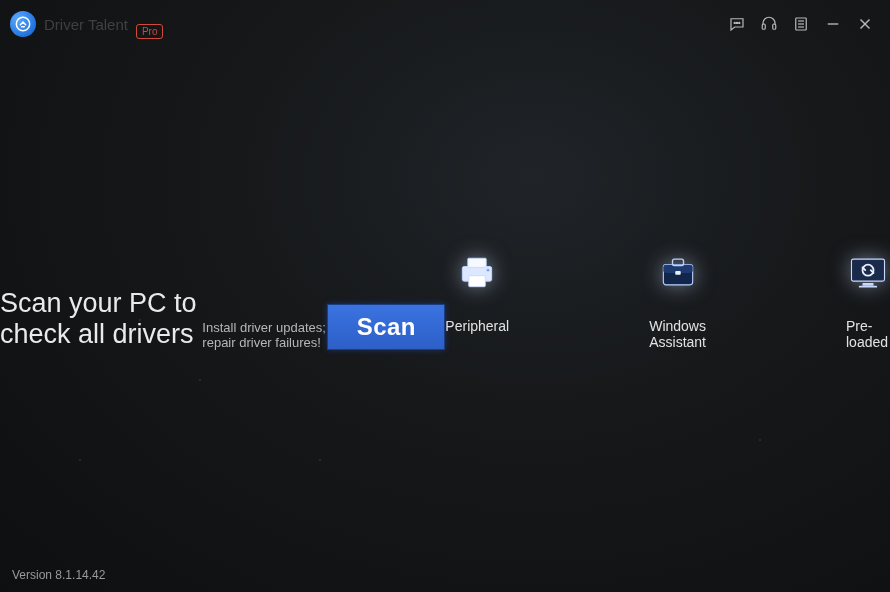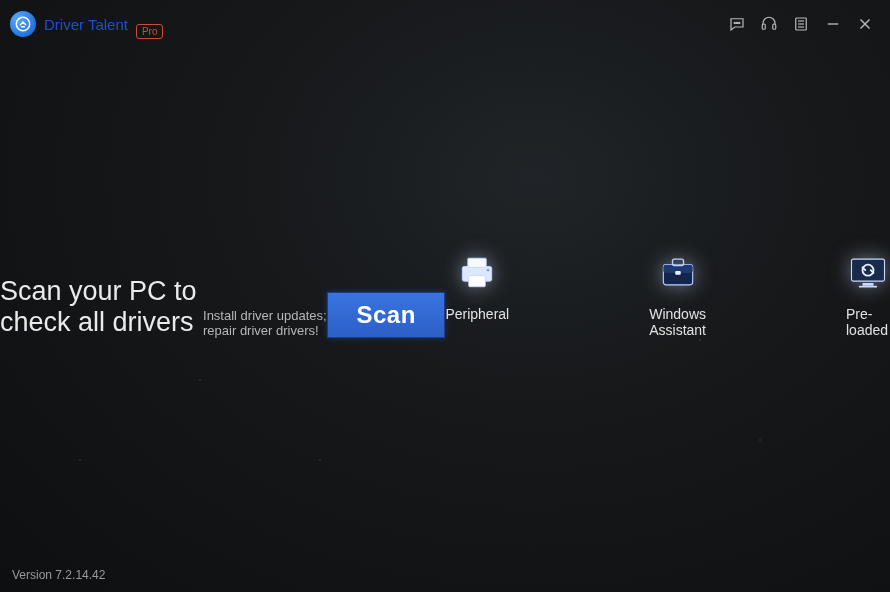--- a/index.html
+++ b/index.html
@@ -20,21 +20,21 @@
     height: 40px;
   }
   .title-left { display: flex; align-items: center; gap: 8px; }
   .logo {
     width: 26px; height: 26px;
     border-radius: 50%;
     background: radial-gradient(circle at 30% 30%, #5aa7ff, #0a5fcf);
     display: flex; align-items: center; justify-content: center;
   }
   .logo svg { width: 16px; height: 16px; }
-  .app-title { font-size: 15px; color: #1d4ed8; font-weight: 400; }
+  .app-title { font-size: 15px; color: #404040; font-weight: 400; }
   .pro-badge {
     border: 1px solid #d04a3a;
     color: #d04a3a;
     font-size: 10px;
     padding: 1px 5px;
     border-radius: 3px;
     font-weight: 500;
     margin-top: 15px;
   }
   .title-right { display: flex; align-items: center; gap: 14px; margin-right: 4px; }
@@ -75,21 +75,21 @@
   .tiles {
     display: flex;
     justify-content: center;
     gap: 140px;
     margin-top: 80px;
   }
   .tile {
     display: flex;
     flex-direction: column;
     align-items: center;
-    gap: 12px;
+    gap: 24px;
     cursor: pointer;
   }
   .tile-icon {
     width: 44px; height: 44px;
     display: flex; align-items: center; justify-content: center;
     filter: drop-shadow(0 0 10px rgba(200,220,255,0.5));
   }
   .tile-label { font-size: 14px; color: #e2e2e2; }
 
   .version {
@@ -165,21 +165,21 @@
       <svg viewBox="0 0 24 24" width="18" height="18" stroke="currentColor" stroke-width="1.8">
           <line x1="6" y1="6" x2="18" y2="18"></line>
           <line x1="18" y1="6" x2="6" y2="18"></line>
         </svg>
     </span>
   </div>
 </div>
 
 <div class="main">
   <div class="headline">Scan your PC to check all drivers</div>
-  <div class="subline">Install driver updates; repair driver drivers!</div>
+  <div class="subline">Install driver updates; repair driver failures!</div>
   <button class="scan-btn">Scan</button>
 
   <div class="tiles">
     <div class="tile">
       <div class="tile-icon">
         <svg viewBox="0 0 48 48" width="44" height="44" fill="#eef4ff" stroke="#c8d8ff" stroke-width="1">
           <rect x="8" y="18" width="32" height="16" rx="2" fill="#dce8ff"></rect>
           <rect x="14" y="9" width="20" height="10" rx="1" fill="#f6faff"></rect>
           <rect x="15" y="28" width="18" height="12" rx="1" fill="#ffffff"></rect>
           <circle cx="36" cy="22" r="1.5" fill="#4a7fe0"></circle>
@@ -208,13 +208,13 @@
           <rect x="14" y="39" width="20" height="2" rx="1" fill="#c8d8ff"></rect>
           <circle cx="24" cy="22" r="6" fill="none" stroke="#e8f0ff" stroke-width="2"></circle>
           <path d="M21 22 l-3 -3 M27 22 l3 3" stroke="#e8f0ff" stroke-width="2" stroke-linecap="round"></path>
         </svg>
       </div>
       <span class="tile-label">Pre-loaded</span>
     </div>
   </div>
 </div>
 
-<div class="version">Version 7.2.14.42</div>
+<div class="version">Version 8.1.14.42</div>
 
 </body></html>

